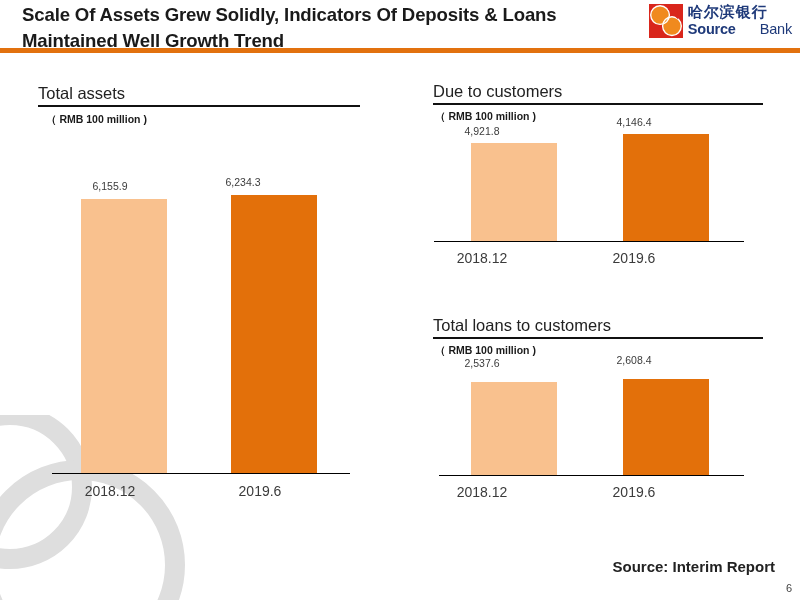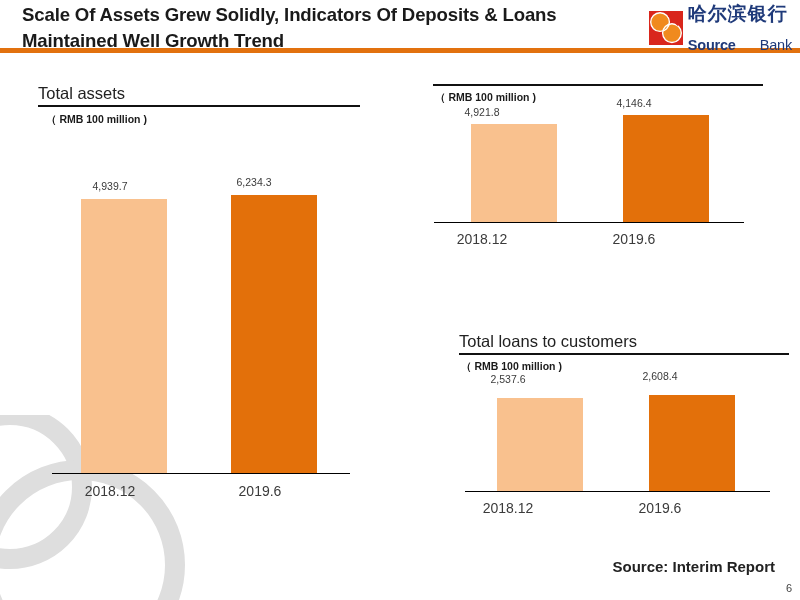--- a/index.html
+++ b/index.html
@@ -53,25 +53,25 @@
     position: absolute;
     right: 8px; top: 4px;
     display: flex;
     align-items: center;
     gap: 5px;
     z-index: 4;
   }
   .logo-mark { width: 34px; height: 34px; display: block; }
   .logo-text { display: flex; flex-direction: column; line-height: 1; }
   .logo-cn {
-    font-size: 19px;
+    font-size: 15px;
     font-weight: bold;
     color: #1F3A7A;
     letter-spacing: 1px;
-    margin-bottom: 15px;
+    margin-bottom: 2px;
     font-family: "DejaVu Sans", sans-serif;
   }
   .logo-en { font-size: 14.5px; color: #1F3A7A; letter-spacing: -0.2px; }
   .logo-en b { font-weight: bold; }
   .logo-en span { font-weight: normal; padding-left: 24px; }
 
   
   .panel { position: absolute; z-index: 2; }
   .panel-title {
     font-size: 16.5px;
@@ -157,52 +157,53 @@
       <div class="logo-en"><b>Source</b><span>Bank</span></div>
     </div>
   </div>
 
   <div class="panel" style="left:38px; top:84px; width:322px;">
     <div class="panel-title">Total assets</div>
     <div class="panel-rule" style="margin-top:2px; width:322px;"></div>
     <div class="panel-unit" style="margin-top:6px; margin-left:8px;">（ RMB 100 million )</div>
 
     <div class="plot" style="position:relative; width:322px; height:392px; margin-top:4px;">
-      <div class="bar-value" style="left:7px; top:49px; width:130px;">4,939.7</div>
+      <div class="bar-value" style="left:7px; top:49px; width:130px;">6,155.9</div>
       <div class="bar" style="left:43px; bottom:50px; width:86px; height:274px; background:#F9C18E;"></div>
 
-      <div class="bar-value" style="left:151px; top:45px; width:130px;">6,234.3</div>
+      <div class="bar-value" style="left:140px; top:45px; width:130px;">6,234.3</div>
       <div class="bar" style="left:193px; bottom:50px; width:86px; height:278px; background:#E3700A;"></div>
 
       <div class="axis-line" style="left:14px; bottom:49px; width:298px;"></div>
 
       <div class="cat-label" style="left:7px; bottom:24px; width:130px;">2018.12</div>
       <div class="cat-label" style="left:157px; bottom:24px; width:130px;">2019.6</div>
     </div>
   </div>
 
   <div class="panel" style="left:433px; top:82px; width:330px;">
+    <div class="panel-title">Due to customers</div>
     <div class="panel-rule" style="margin-top:2px; width:330px;"></div>
     <div class="panel-unit" style="margin-top:5px; margin-left:2px;">（ RMB 100 million )</div>
 
     <div class="plot" style="position:relative; width:330px; height:165px; margin-top:-13px;">
       <div class="bar-value" style="left:-16px; top:14px; width:130px;">4,921.8</div>
       <div class="bar" style="left:38px; bottom:35px; width:86px; height:98px; background:#F9C18E;"></div>
 
       <div class="bar-value" style="left:136px; top:5px; width:130px;">4,146.4</div>
       <div class="bar" style="left:190px; bottom:35px; width:86px; height:107px; background:#E3700A;"></div>
 
       <div class="axis-line" style="left:1px; bottom:34px; width:310px;"></div>
 
       <div class="cat-label" style="left:-16px; bottom:10px; width:130px;">2018.12</div>
       <div class="cat-label" style="left:136px; bottom:10px; width:130px;">2019.6</div>
     </div>
   </div>
 
-  <div class="panel" style="left:433px; top:332px; width:330px;margin-left:26px;">
+  <div class="panel" style="left:433px; top:316px; width:330px;">
     <div class="panel-title">Total loans to customers</div>
     <div class="panel-rule" style="margin-top:2px; width:330px;"></div>
     <div class="panel-unit" style="margin-top:5px; margin-left:2px;">（ RMB 100 million )</div>
 
     <div class="plot" style="position:relative; width:330px; height:165px; margin-top:-13px;">
       <div class="bar-value" style="left:-16px; top:12px; width:130px;">2,537.6</div>
       <div class="bar" style="left:38px; bottom:35px; width:86px; height:93px; background:#F9C18E;"></div>
 
       <div class="bar-value" style="left:136px; top:9px; width:130px;">2,608.4</div>
       <div class="bar" style="left:190px; bottom:35px; width:86px; height:96px; background:#E3700A;"></div>

